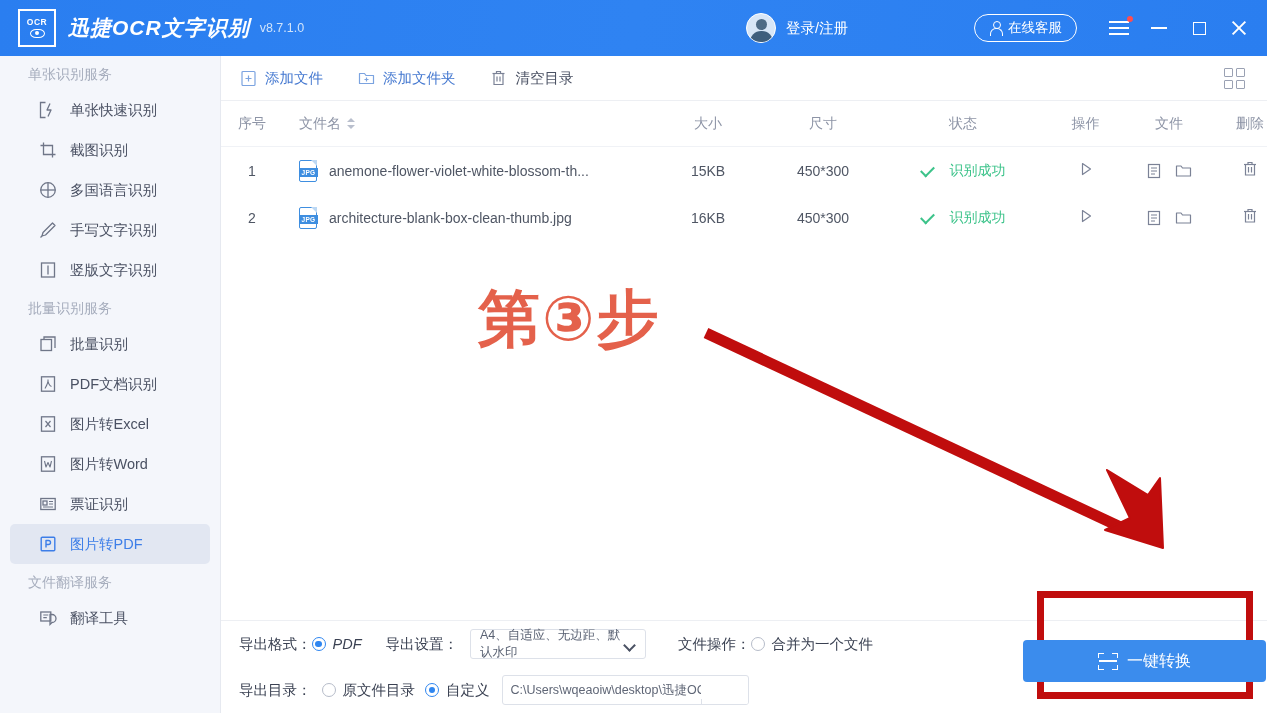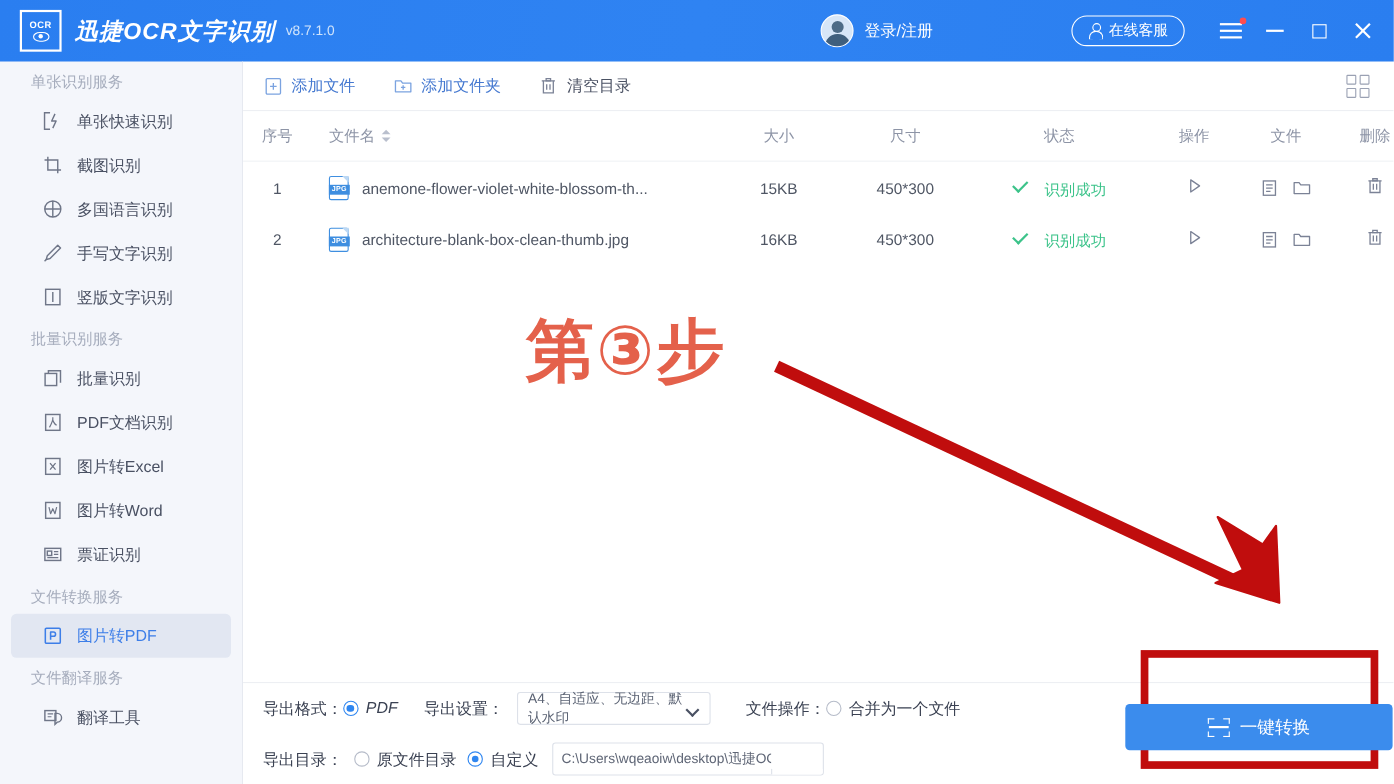--- a/index.html
+++ b/index.html
@@ -230,21 +230,21 @@
     position:absolute; right: 2px; top: 0;
     border-left: 6px solid transparent; border-top: 6px solid #bcd8f4;
   }
   .jpg-ico .lbl {
     position:absolute; left: 0px; top: 8px;
     width: 19px; height: 9px; background: #3e8ee0;
     color: #fff; font-size: 6.5px; font-weight: bold;
     display:flex; align-items:center; justify-content:center;
     letter-spacing: .3px;
   }
-  .state-ok { color: #3cc38a; display: inline-flex; gap: 16px; }
+  .state-ok { color: #3cc38a; display: inline-flex; align-items: center; gap: 16px; }
   .check {
     display:inline-block; width: 13px; height: 8px;
     border-left: 2px solid #3cc38a; border-bottom: 2px solid #3cc38a;
     transform: rotate(-45deg); margin-bottom: 3px;
   }
   .icon-line { color: #7b8296; display:inline-flex; align-items:center; justify-content:center; }
   .two-icons { display: flex; align-items: center; justify-content: center; gap: 13px; }
 
   
   .anno-step {
@@ -484,21 +484,20 @@
       <span class="sb-ico">
         <svg width="18" height="18" viewBox="0 0 18 18" fill="none" stroke="currentColor" stroke-width="1.3">
           <rect x="1.8" y="3.5" width="14.4" height="11"></rect>
           <rect x="4" y="6" width="4" height="4"></rect>
           <path d="M10 6.5H14 M10 9H14 M4 12H14" stroke-width="1.1"></path>
         </svg>
       </span>
       <span class="sbi-label">票证识别</span>
     </div>
 
-    <div class="sb-group-title">文件转换服务</div>
 
     <div class="sb-item active">
       <span class="sb-ico">
         <svg width="18" height="18" viewBox="0 0 18 18" fill="none" stroke="currentColor" stroke-width="1.4">
           <rect x="2.2" y="2.2" width="13.6" height="13.6" rx="1"></rect>
           <path d="M7 12.5V5.5H9.5 A2 2 0 0 1 9.5 9.5 H7" stroke-width="1.4" stroke-linejoin="round"></path>
         </svg>
       </span>
       <span class="sbi-label">图片转PDF</span>
     </div>

